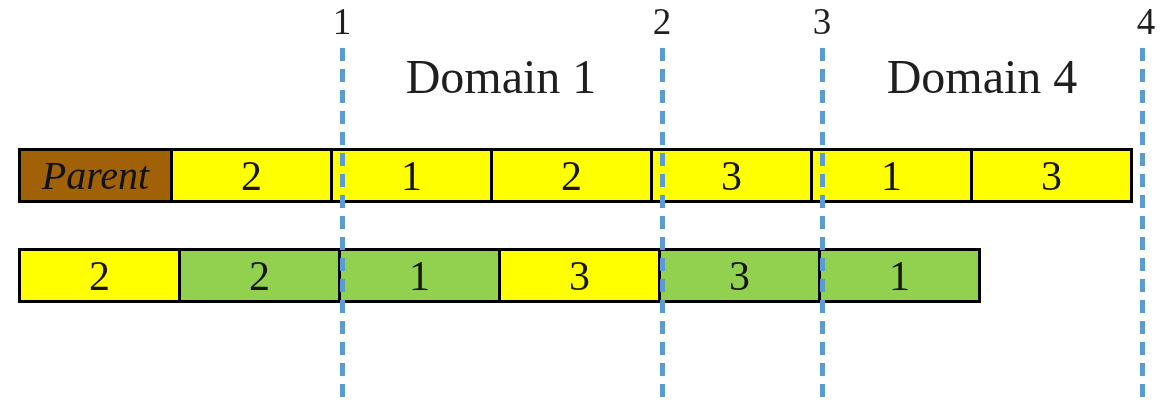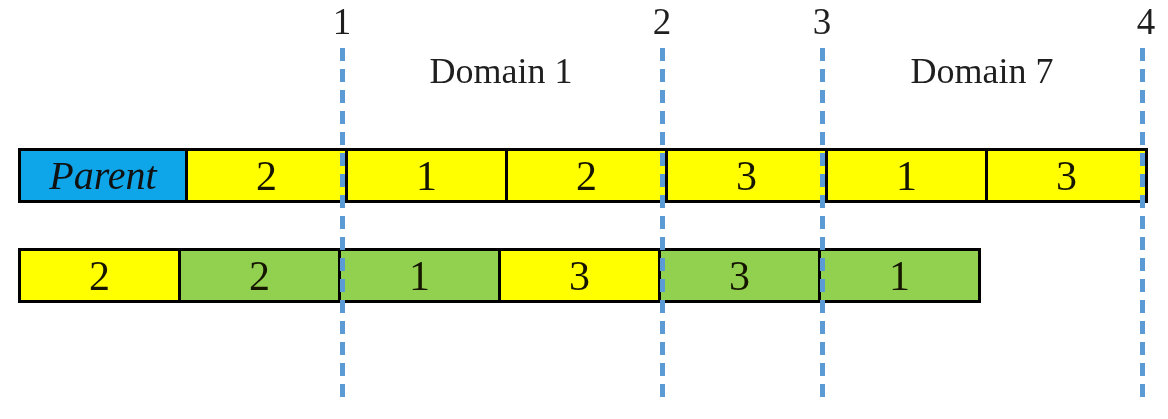--- a/index.html
+++ b/index.html
@@ -18,53 +18,53 @@
   }
   .cutnum{
     position:absolute;top:3px;
     transform:translateX(-50%);
     font-size:37px;line-height:1;color:#1f1f1f;
     z-index:2;
   }
   .domlabel{
     position:absolute;top:53px;
     transform:translateX(-50%);
-    font-size:36px;line-height:1;color:#1f1f1f;
+    font-size:48px;line-height:1;color:#1f1f1f;
     white-space:nowrap;z-index:2;
   }
   .row{
     position:absolute;left:18px;
     display:flex;z-index:1;
   }
   .cell{
     box-sizing:border-box;
     height:55px;
     border:3px solid #000;
     display:flex;align-items:center;justify-content:center;
     font-size:42px;line-height:1;color:#151500;
   }
   .cell + .cell{margin-left:-3px;}
   .label-cell{
-    width:170px;background:#0ea5e9;
+    width:155px;background:#a16207;
     font-style:italic;font-size:40px;color:#111;
   }
   .data-cell{width:163px;}
 </style>
 </head>
 <body>
 
 <div class="fig">
 
   <div class="cutnum" style="left:342px">1</div>
   <div class="cutnum" style="left:662px">2</div>
   <div class="cutnum" style="left:822px">3</div>
   <div class="cutnum" style="left:1146px">4</div>
 
   <div class="domlabel" style="left:501px">Domain 1</div>
-  <div class="domlabel" style="left:982px">Domain 7</div>
+  <div class="domlabel" style="left:982px">Domain 4</div>
 
   <div class="cutline" style="left: 340px; --dash: #5B9BD5;"></div>
   <div class="cutline" style="left: 660px; --dash: #5B9BD5;"></div>
   <div class="cutline" style="left: 820px; --dash: #5B9BD5;"></div>
   <div class="cutline" style="left: 1140px; --dash: #5B9BD5;"></div>
 
   <div class="row" style="top:148px">
     <div class="cell label-cell">Parent</div>
     <div class="cell data-cell" style="background: rgb(255, 255, 0);">2</div>
     <div class="cell data-cell" style="background: rgb(255, 255, 0);">1</div>

